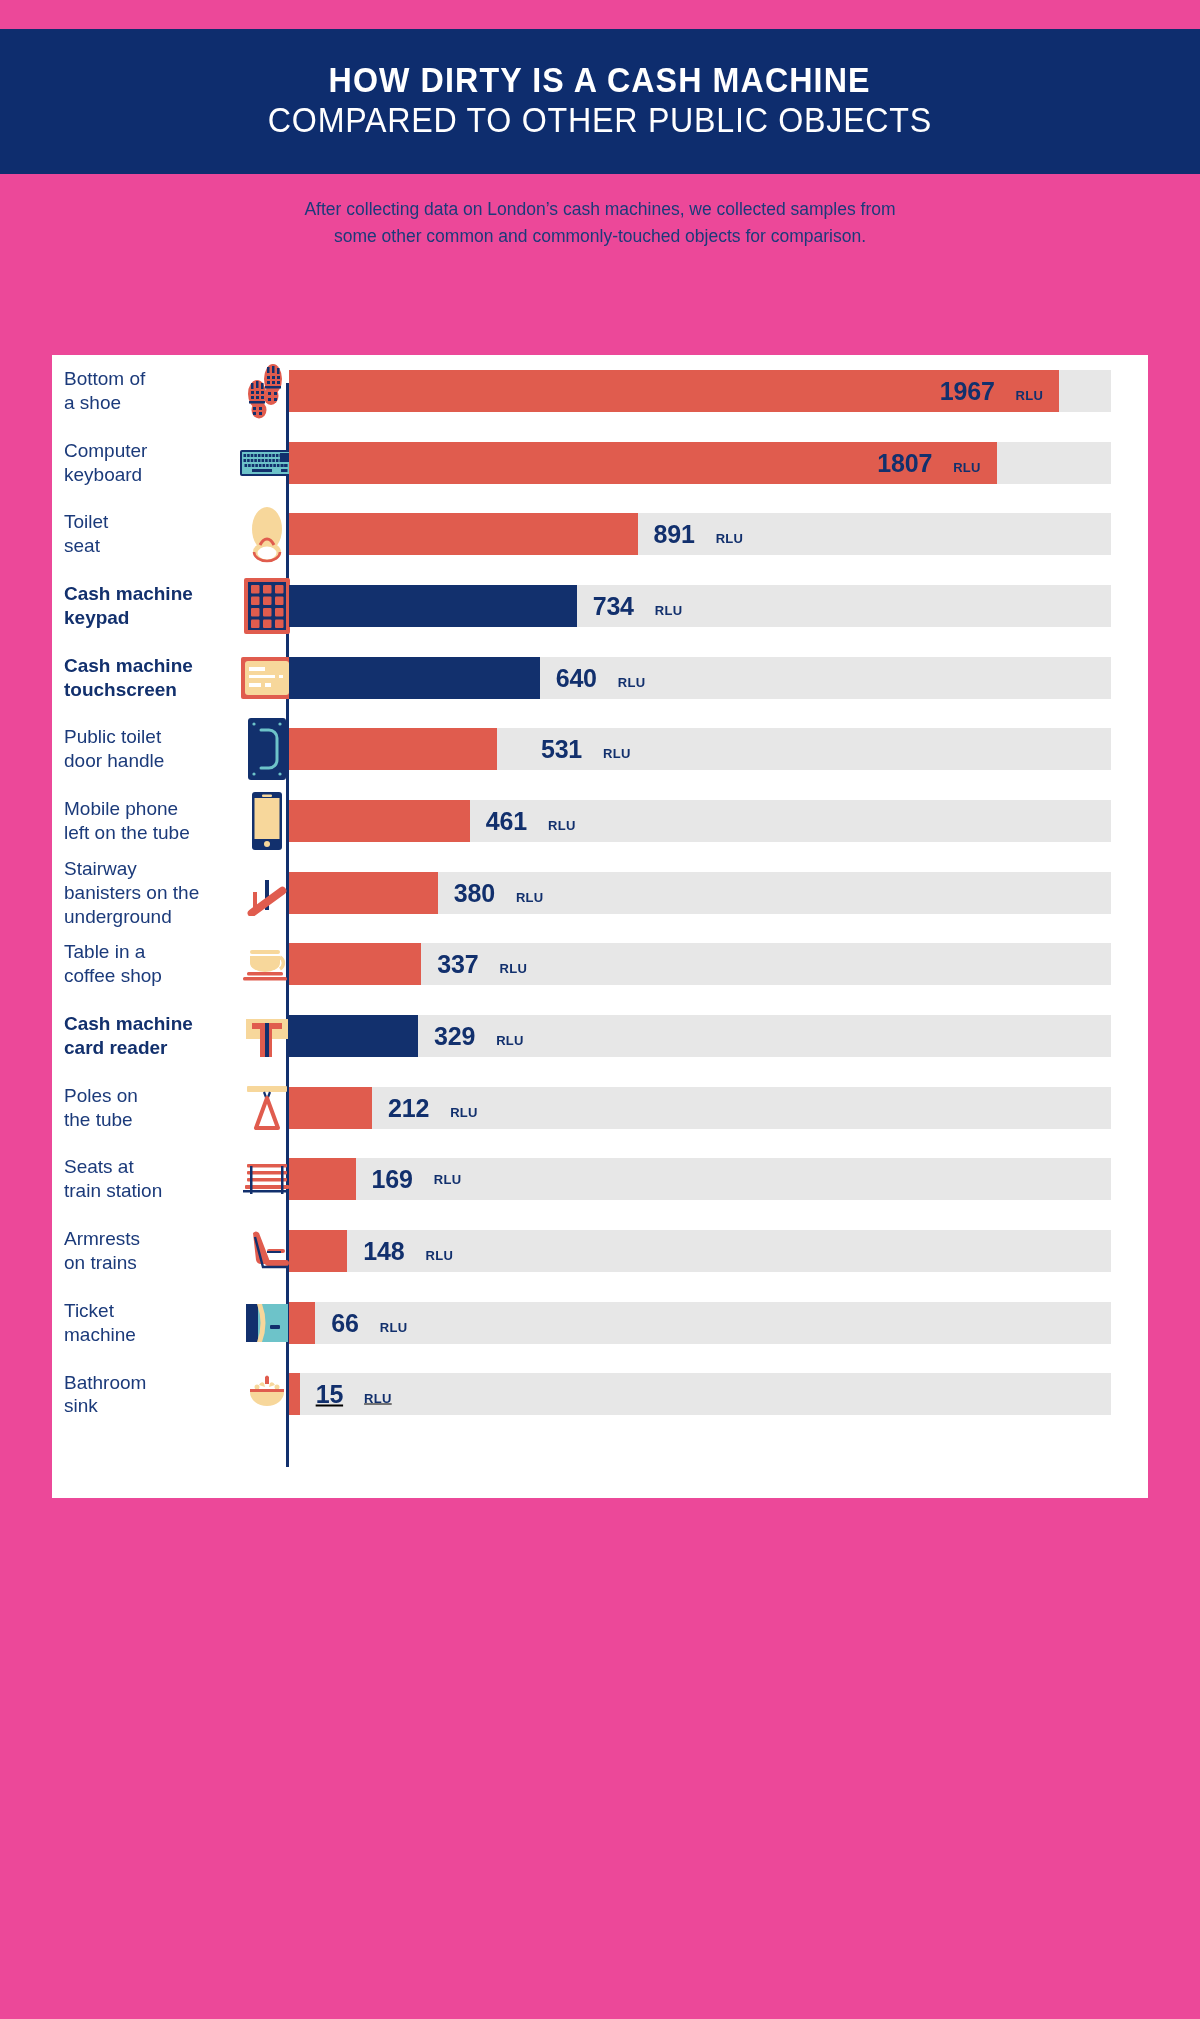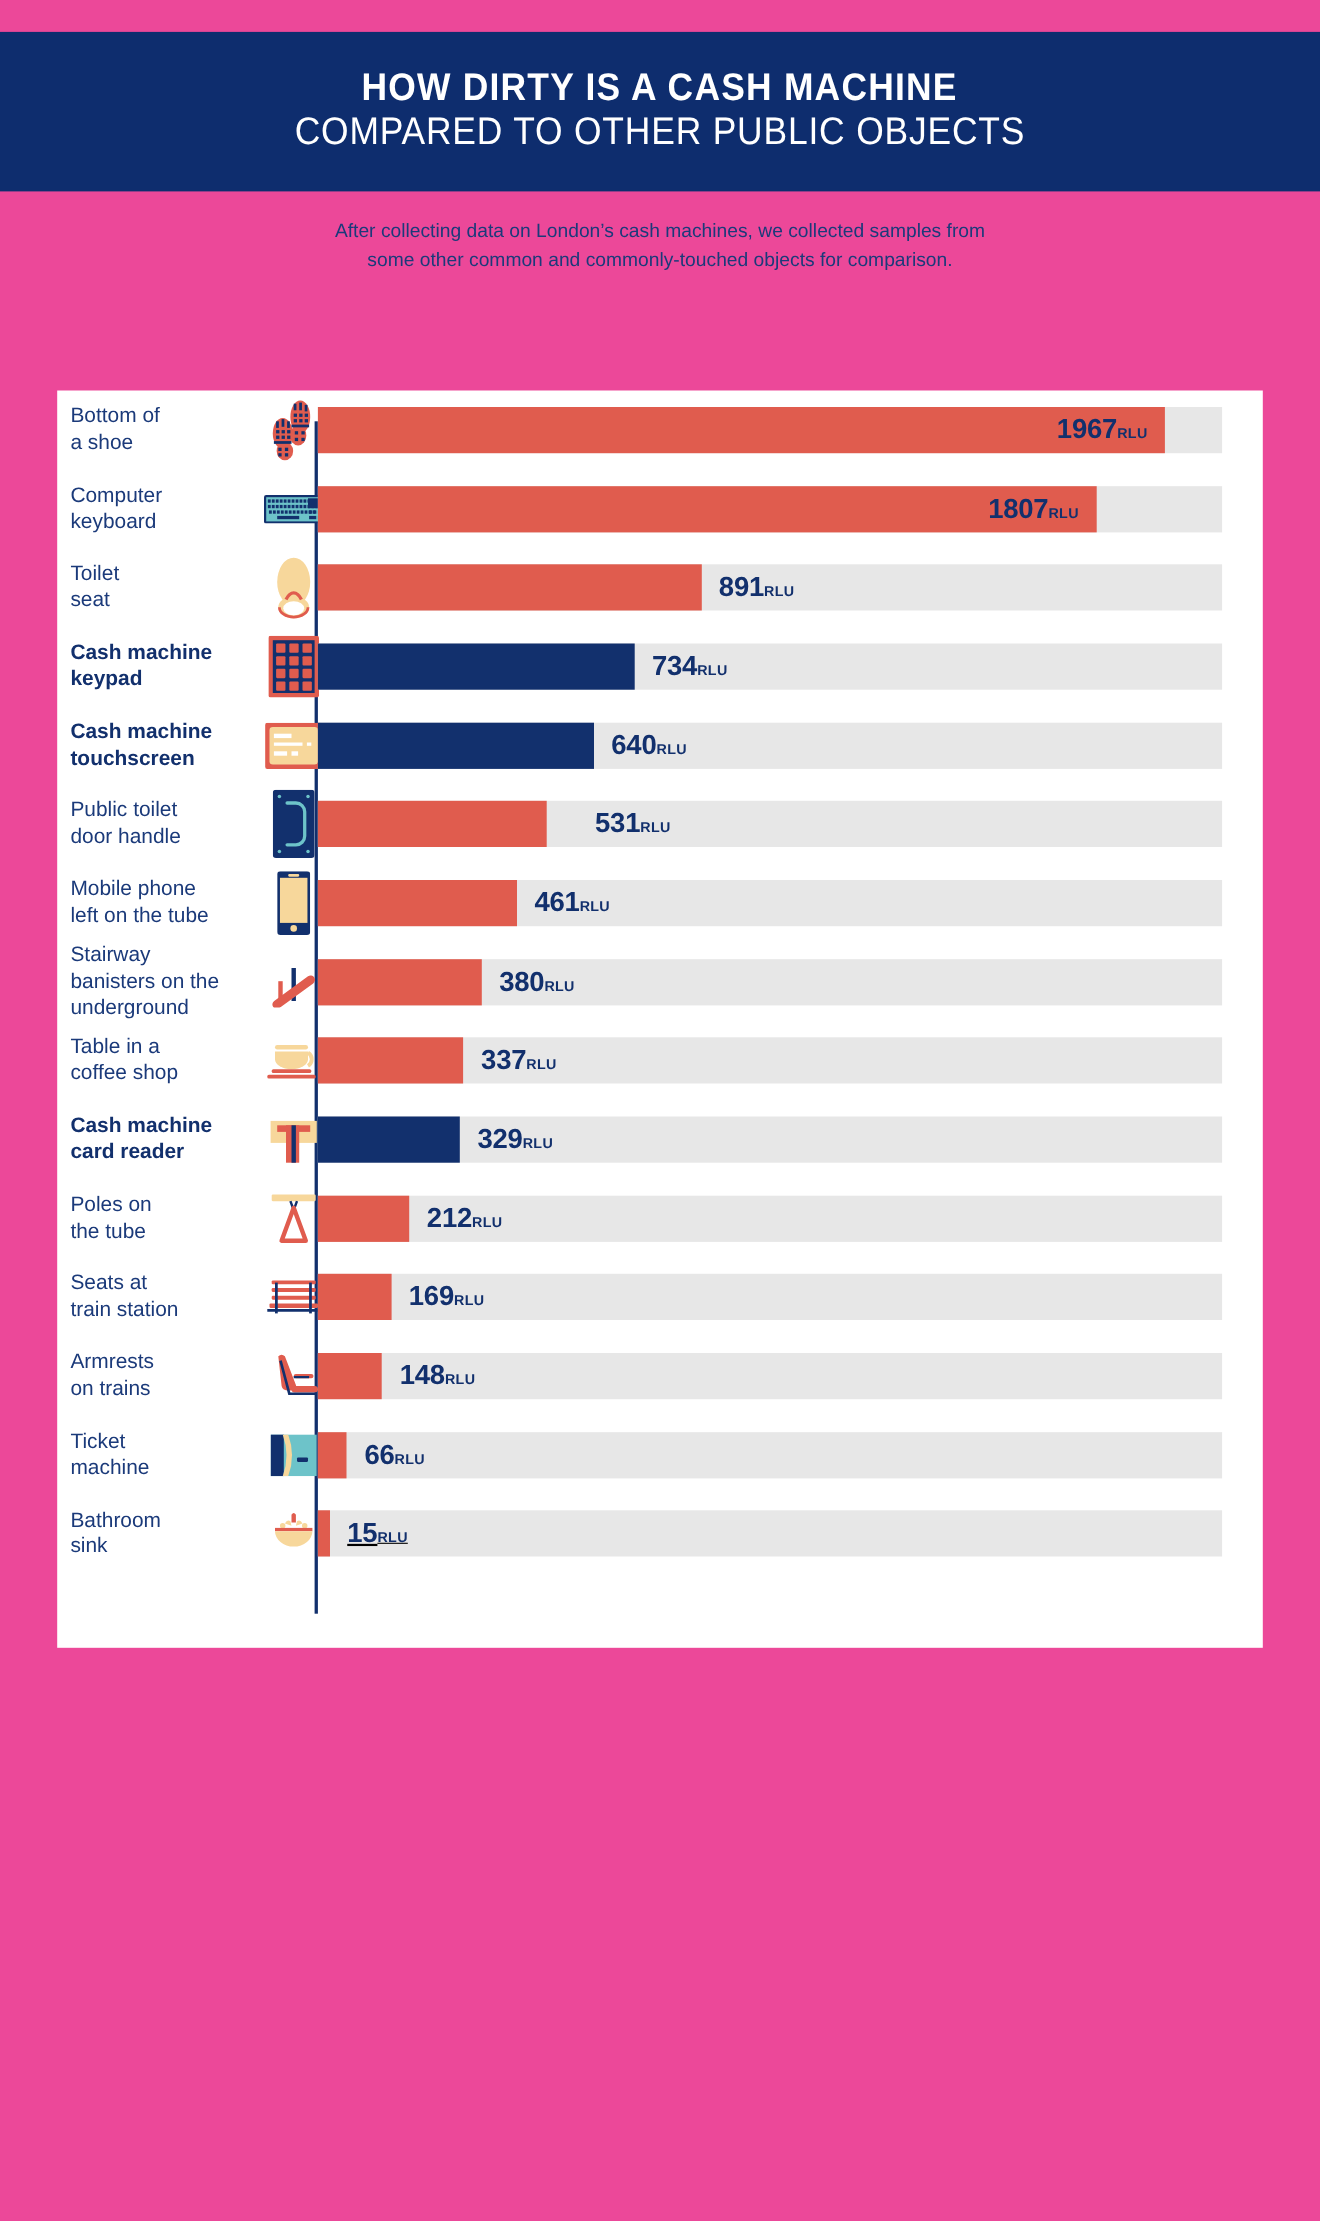--- a/index.html
+++ b/index.html
@@ -138,21 +138,21 @@
   }
   .row.bold .bar { background: #12306d; }
 
   .value-wrap {
     position: absolute;
     top: 50%;
     transform: translateY(-50%);
     white-space: nowrap;
     display: flex;
     align-items: baseline;
-    gap: 0;
+    gap: 21px;
   }
   .value-num {
     color: #12306d;
     font-size: 25px;
     font-weight: 700;
     letter-spacing: -0.2px;
   }
   .value-unit {
     color: #12306d;
     font-size: 13px;
@@ -538,21 +538,21 @@
      </g>
      <g fill="#12306d">
        <rect x="2" y="30" width="48" height="2.5"></rect>
        <rect x="9" y="6" width="2.5" height="28"></rect>
        <rect x="40" y="6" width="2.5" height="28"></rect>
      </g>
             </svg>
           </div>
           <div class="track">
             <div class="bar" style="width: 66.582px;"></div>
-            <div class="value-wrap" style="left: 82.582px;">
+            <div class="value-wrap" style="left: 82.582px; align-items: center;">
               <span class="value-num">169</span>
               <span class="value-unit">RLU</span>
             </div>
           </div>
         </div>
         <div class="row">
           <div class="row-label">
             <div>Armrests</div>
             <div>on trains</div>
           </div>

